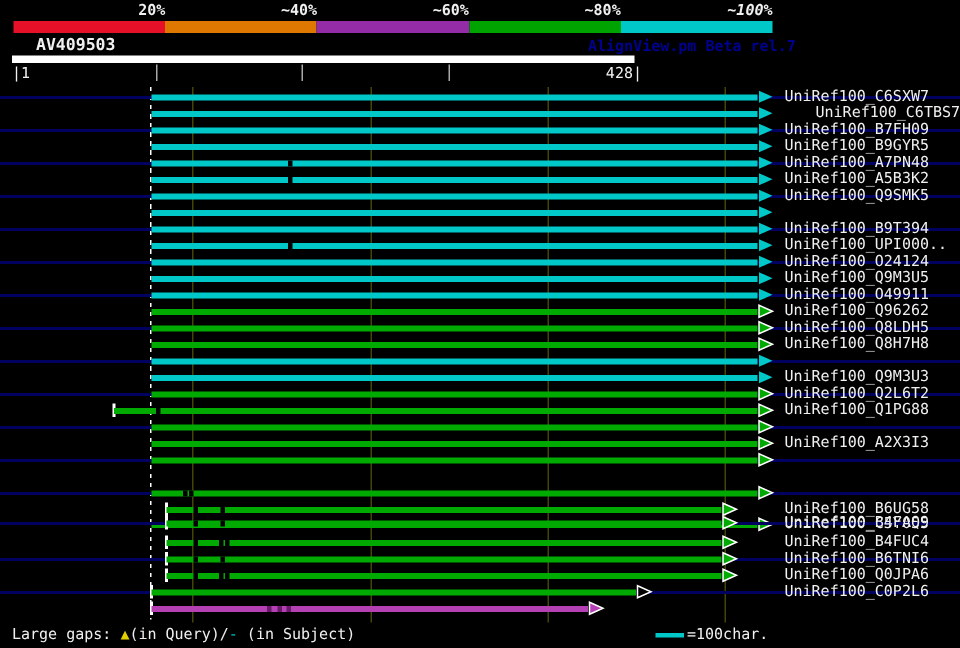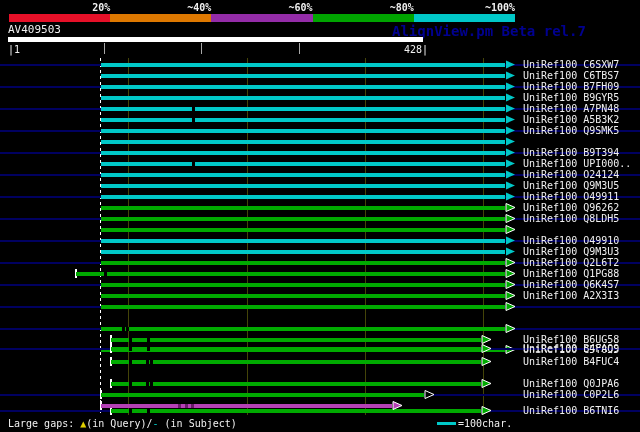--- a/index.html
+++ b/index.html
@@ -1,25 +1,25 @@
 <!DOCTYPE html>
 <html><head>
 <meta charset="utf-8">
 <style>
   html,body{margin:0;padding:0;background:#000;}
   #screen{position:relative;width:640px;height:432px;background:#000;overflow:hidden;
           font-family:"DejaVu Sans Mono",monospace;color:#F0F0F0;}
   .txt{position:absolute;font-size:10px;line-height:11px;white-space:pre;}
-  .bold{font-weight:normal;}
+  .bold{font-weight:bold;margin-left:16px;}
   #scale-bar{position:absolute;left:9px;top:14px;width:506px;height:8px;display:flex;}
   #scale-bar .seg{flex:1 1 0;height:8px;}
   .scale-label{position:absolute;top:2px;width:70px;height:11px;text-align:right;
                font-size:10px;font-weight:bold;line-height:11px;}
   #title{left:8px;top:24px;font-size:11px;}
-  #watermark{left:392px;top:26px;font-size:14px;font-weight:bold;color:#000090;}
+  #watermark{left:392px;top:26px;font-size:10px;font-weight:bold;color:#000090;}
   #ruler-bar{position:absolute;left:8px;top:37px;width:415px;height:5px;background:#FFF;}
   .ruler-tick{position:absolute;top:43px;width:1px;height:11px;background:#A8A8A8;}
   #ruler-start{left:8px;top:44px;}
   #ruler-end{left:348px;top:44px;width:80px;text-align:right;}
   .gridline{position:absolute;top:58px;height:357px;width:1px;}
   #query-line{position:absolute;top:58px;height:355px;width:1px;
               background:repeating-linear-gradient(180deg,#FFF 0 3px,transparent 3px 6px);}
   .row{position:absolute;left:0;width:640px;height:11px;}
   .stripe{position:absolute;left:0;top:5px;width:640px;height:2px;}
   .bar{position:absolute;top:4px;height:4px;}
@@ -35,21 +35,21 @@
 </head>
 <body>
 
 <div id="screen">
 
   <div id="scale-labels">
       <div class="scale-label" style="left: 40.2px;">20%</div>
       <div class="scale-label" style="left: 141.4px;">~40%</div>
       <div class="scale-label" style="left: 242.6px;">~60%</div>
       <div class="scale-label" style="left: 343.8px;">~80%</div>
-      <div class="scale-label" style="left: 445px;">~100%</div>
+      <div class="scale-label" style="left: 445px; font-style: italic;">~100%</div>
     </div>
   <div id="scale-bar">
       <div class="seg" style="background: rgb(230, 16, 40);"></div>
       <div class="seg" style="background: rgb(222, 120, 0);"></div>
       <div class="seg" style="background: rgb(148, 44, 168);"></div>
       <div class="seg" style="background: rgb(0, 164, 0);"></div>
       <div class="seg" style="background: rgb(0, 200, 200);"></div>
     </div>
 
   <div class="txt bold" id="title">AV409503</div>
@@ -71,21 +71,21 @@
       <div class="gridline" style="left: 483px; background: rgb(68, 68, 8);"></div>
       <div id="query-line" style="left: 100px;"></div>
       <div class="row" style="top: 59px;">
         <div class="stripe" style="background: rgb(0, 0, 96);"></div>
         <div class="bar" style="left: 101px; width: 404px; background: rgb(0, 200, 200);"></div>
         <svg width="12" height="11" class="arrow" style="left: 505px;">
           <polygon points="1,1.5 10,5.5 1,9.5" fill="#00C8C8"></polygon>
         </svg>
         <div class="hit-label">UniRef100_C6SXW7</div>
       </div>
-      <div class="row" style="top: 70px;">
+      <div class="row" style="top: 70px; text-align: right;">
         <div class="bar" style="left: 101px; width: 404px; background: rgb(0, 200, 200);"></div>
         <svg width="12" height="11" class="arrow" style="left: 505px;">
           <polygon points="1,1.5 10,5.5 1,9.5" fill="#00C8C8"></polygon>
         </svg>
         <div class="hit-label">UniRef100_C6TBS7</div>
       </div>
       <div class="row" style="top: 81px;">
         <div class="stripe" style="background: rgb(0, 0, 96);"></div>
         <div class="bar" style="left: 101px; width: 404px; background: rgb(0, 200, 200);"></div>
         <svg width="12" height="11" class="arrow" style="left: 505px;">
@@ -183,28 +183,28 @@
         <svg width="12" height="11" class="arrow" style="left: 505px;">
           <polygon points="1,1.5 10,5.5 1,9.5" fill="#00AA00" stroke="#FFF" stroke-width="1"></polygon>
         </svg>
         <div class="hit-label">UniRef100_Q8LDH5</div>
       </div>
       <div class="row" style="top: 224px;">
         <div class="bar" style="left: 101px; width: 404px; background: rgb(0, 170, 0);"></div>
         <svg width="12" height="11" class="arrow" style="left: 505px;">
           <polygon points="1,1.5 10,5.5 1,9.5" fill="#00AA00" stroke="#FFF" stroke-width="1"></polygon>
         </svg>
+        <div class="hit-label">UniRef100_Q8H7H8</div>
       </div>
       <div class="row" style="top: 235px;">
         <div class="stripe" style="background: rgb(0, 0, 96);"></div>
         <div class="bar" style="left: 101px; width: 404px; background: rgb(0, 200, 200);"></div>
         <svg width="12" height="11" class="arrow" style="left: 505px;">
           <polygon points="1,1.5 10,5.5 1,9.5" fill="#00C8C8"></polygon>
         </svg>
-        <div class="hit-label">UniRef100_O49910</div>
       </div>
       <div class="row" style="top: 246px;">
         <div class="bar" style="left: 101px; width: 404px; background: rgb(0, 200, 200);"></div>
         <svg width="12" height="11" class="arrow" style="left: 505px;">
           <polygon points="1,1.5 10,5.5 1,9.5" fill="#00C8C8"></polygon>
         </svg>
         <div class="hit-label">UniRef100_Q9M3U3</div>
       </div>
       <div class="row" style="top: 257px;">
         <div class="stripe" style="background: rgb(0, 0, 96);"></div>
@@ -222,21 +222,20 @@
           <polygon points="1,1.5 10,5.5 1,9.5" fill="#00AA00" stroke="#FFF" stroke-width="1"></polygon>
         </svg>
         <div class="hit-label">UniRef100_Q1PG88</div>
       </div>
       <div class="row" style="top: 279px;">
         <div class="stripe" style="background: rgb(0, 0, 96);"></div>
         <div class="bar" style="left: 101px; width: 404px; background: rgb(0, 170, 0);"></div>
         <svg width="12" height="11" class="arrow" style="left: 505px;">
           <polygon points="1,1.5 10,5.5 1,9.5" fill="#00AA00" stroke="#FFF" stroke-width="1"></polygon>
         </svg>
-        <div class="hit-label">UniRef100_Q6K4S7</div>
       </div>
       <div class="row" style="top: 290px;">
         <div class="bar" style="left: 101px; width: 404px; background: rgb(0, 170, 0);"></div>
         <svg width="12" height="11" class="arrow" style="left: 505px;">
           <polygon points="1,1.5 10,5.5 1,9.5" fill="#00AA00" stroke="#FFF" stroke-width="1"></polygon>
         </svg>
         <div class="hit-label">UniRef100_A2X3I3</div>
       </div>
       <div class="row" style="top: 301px;">
         <div class="stripe" style="background: rgb(0, 0, 96);"></div>
@@ -286,21 +285,21 @@
         <div class="start-tick" style="left: 110px;"></div>
         <div class="bar" style="left: 111px; width: 370px; background: rgb(0, 170, 0);"></div>
         <div class="gapmark" style="left: 129px; background: rgb(0, 0, 0);"></div>
         <div class="gapmark" style="left: 146px; background: rgb(0, 0, 0);"></div>
         <div class="gapmark" style="left: 150px; background: rgb(0, 0, 0);"></div>
         <svg width="12" height="11" class="arrow" style="left: 481px;">
           <polygon points="1,1.5 10,5.5 1,9.5" fill="#00AA00" stroke="#FFF" stroke-width="1"></polygon>
         </svg>
         <div class="hit-label">UniRef100_B4FUC4</div>
       </div>
-      <div class="row" style="top: 367px; margin-top: 38px;">
+      <div class="row" style="top: 367px;">
         <div class="stripe" style="background: rgb(0, 0, 96);"></div>
         <div class="start-tick" style="left: 110px;"></div>
         <div class="bar" style="left: 111px; width: 370px; background: rgb(0, 170, 0);"></div>
         <div class="gapmark" style="left: 129px; background: rgb(0, 0, 0);"></div>
         <div class="gapmark" style="left: 147px; background: rgb(0, 0, 0);"></div>
         <svg width="12" height="11" class="arrow" style="left: 481px;">
           <polygon points="1,1.5 10,5.5 1,9.5" fill="#00AA00" stroke="#FFF" stroke-width="1"></polygon>
         </svg>
         <div class="hit-label">UniRef100_B6TNI6</div>
       </div>

